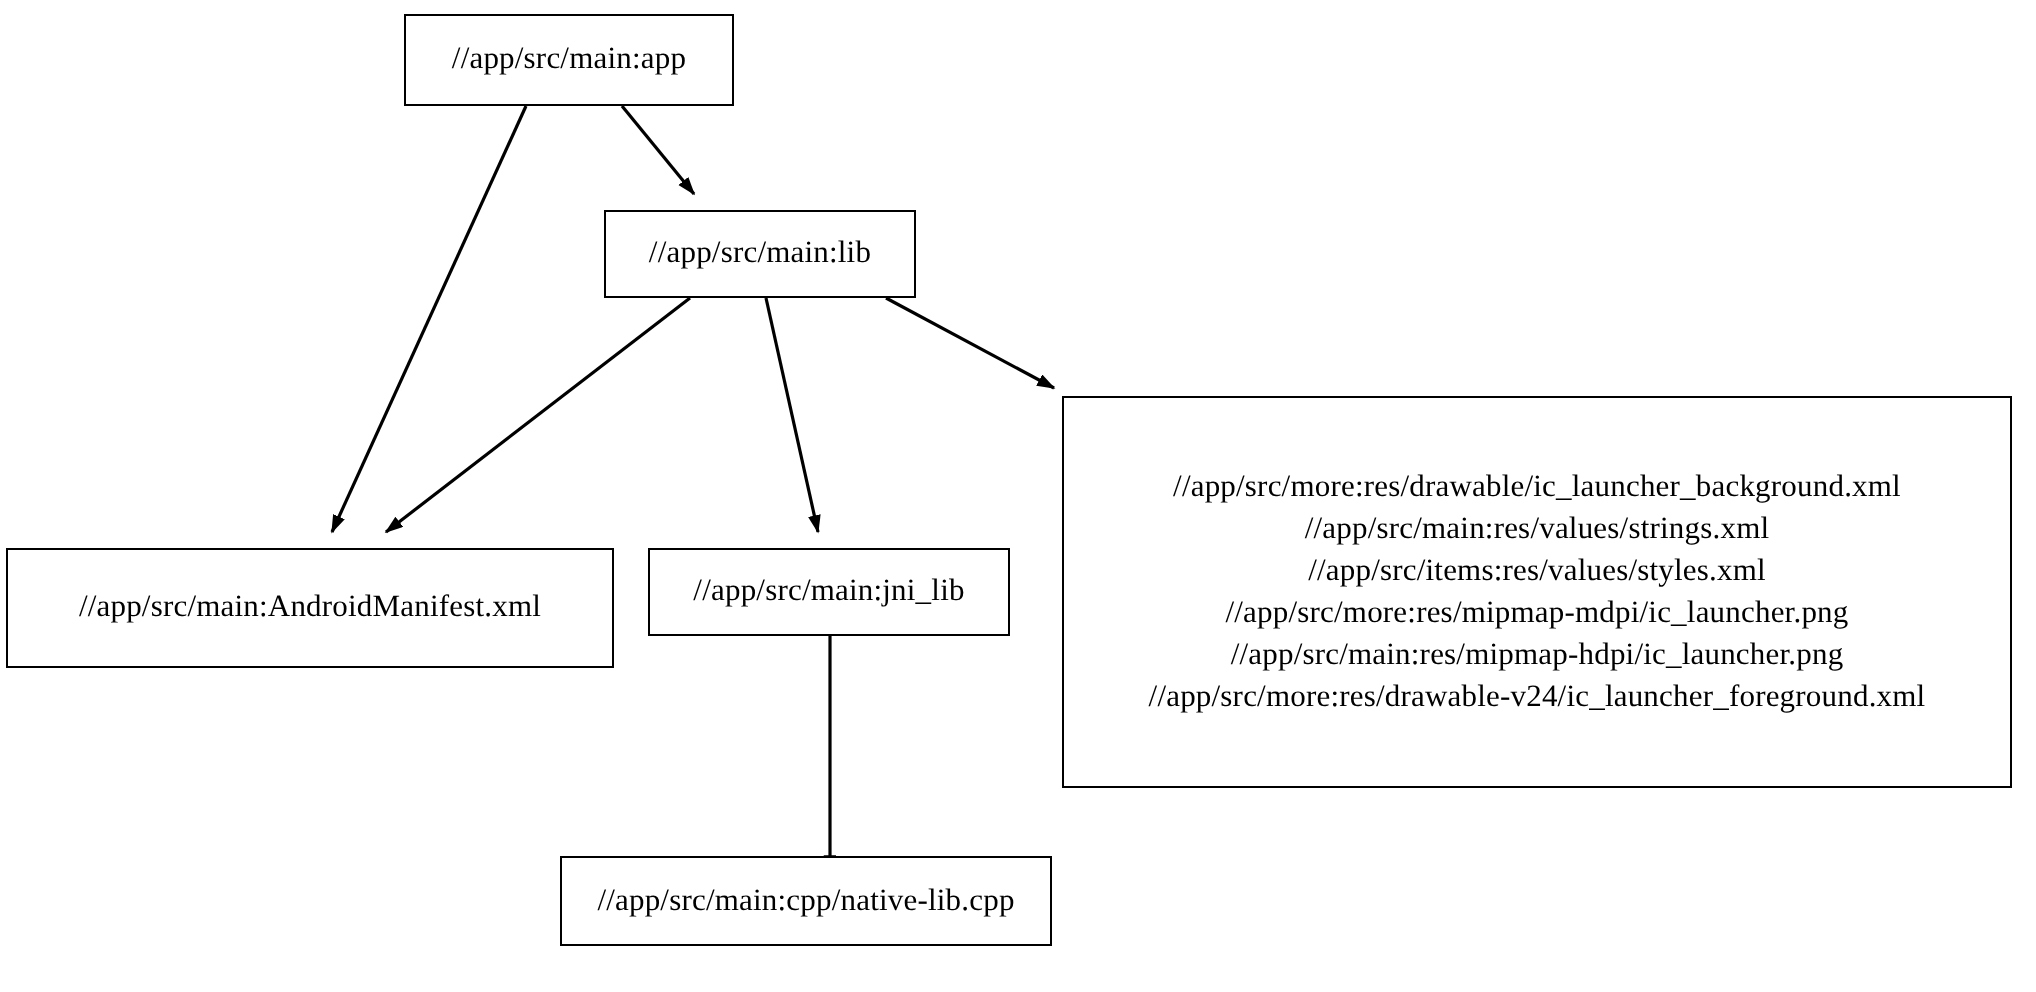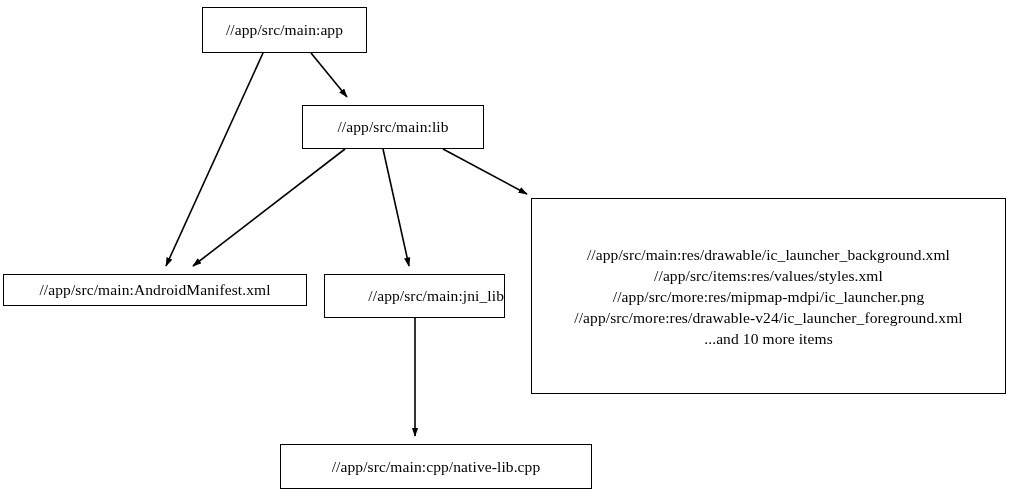--- a/index.html
+++ b/index.html
@@ -48,25 +48,25 @@
     white-space: normal;
     line-height: 1.355;
   }
   .node-multiline .node-label {
     display: block;
     font-size: 15.5px;
   }
 
   
   #node-app        { left: 202px; top: 7px;   width: 165px; height: 46px; }
-  #node-lib        { left: 302px; top: 105px; width: 182px; height: 44px; }
-  #node-manifest   { left: 3px;   top: 274px; width: 304px; height: 32px; }
-  #node-jni        { left: 324px; top: 274px; width: 181px; height: 44px; justify-content: flex-end; }
+  #node-lib        { left: 302px; top: 105px; width: 156px; height: 44px; }
+  #node-manifest   { left: 3px;   top: 274px; width: 304px; height: 60px; }
+  #node-jni        { left: 324px; top: 274px; width: 181px; height: 44px; }
   #node-resources  { left: 531px; top: 198px; width: 475px; height: 196px; }
-  #node-nativelib  { left: 280px; top: 444px; width: 312px; height: 45px; }
+  #node-nativelib  { left: 280px; top: 428px; width: 246px; height: 45px; }
 </style>
 </head>
 <body>
 
 <div id="graph-canvas">
 
   <svg id="edge-layer" viewBox="0 0 1018 496" width="1018" height="496">
     <defs>
       <marker id="arrowhead" markerWidth="10" markerHeight="10" refX="8.4" refY="3.2" orient="auto" markerUnits="userSpaceOnUse">
         <path d="M0,0 L9.2,3.2 L0,6.4 z" fill="#000000"></path>
@@ -109,25 +109,26 @@
   <div class="node" id="node-manifest">
     <span class="node-label">//app/src/main:AndroidManifest.xml</span>
   </div>
 
   <div class="node" id="node-jni">
     <span class="node-label">//app/src/main:jni_lib</span>
   </div>
 
   <div class="node node-multiline" id="node-resources">
     <div>
-      <span class="node-label">//app/src/main:res/drawable/ic_launcher_background.xml</span>
+      <span class="node-label">//app/src/more:res/drawable/ic_launcher_background.xml</span>
+      <span class="node-label">//app/src/main:res/values/strings.xml</span>
       <span class="node-label">//app/src/items:res/values/styles.xml</span>
       <span class="node-label">//app/src/more:res/mipmap-mdpi/ic_launcher.png</span>
+      <span class="node-label">//app/src/main:res/mipmap-hdpi/ic_launcher.png</span>
       <span class="node-label">//app/src/more:res/drawable-v24/ic_launcher_foreground.xml</span>
-      <span class="node-label">...and 10 more items</span>
     </div>
   </div>
 
   <div class="node" id="node-nativelib">
     <span class="node-label">//app/src/main:cpp/native-lib.cpp</span>
   </div>
 
 </div>
 
 </body></html>

